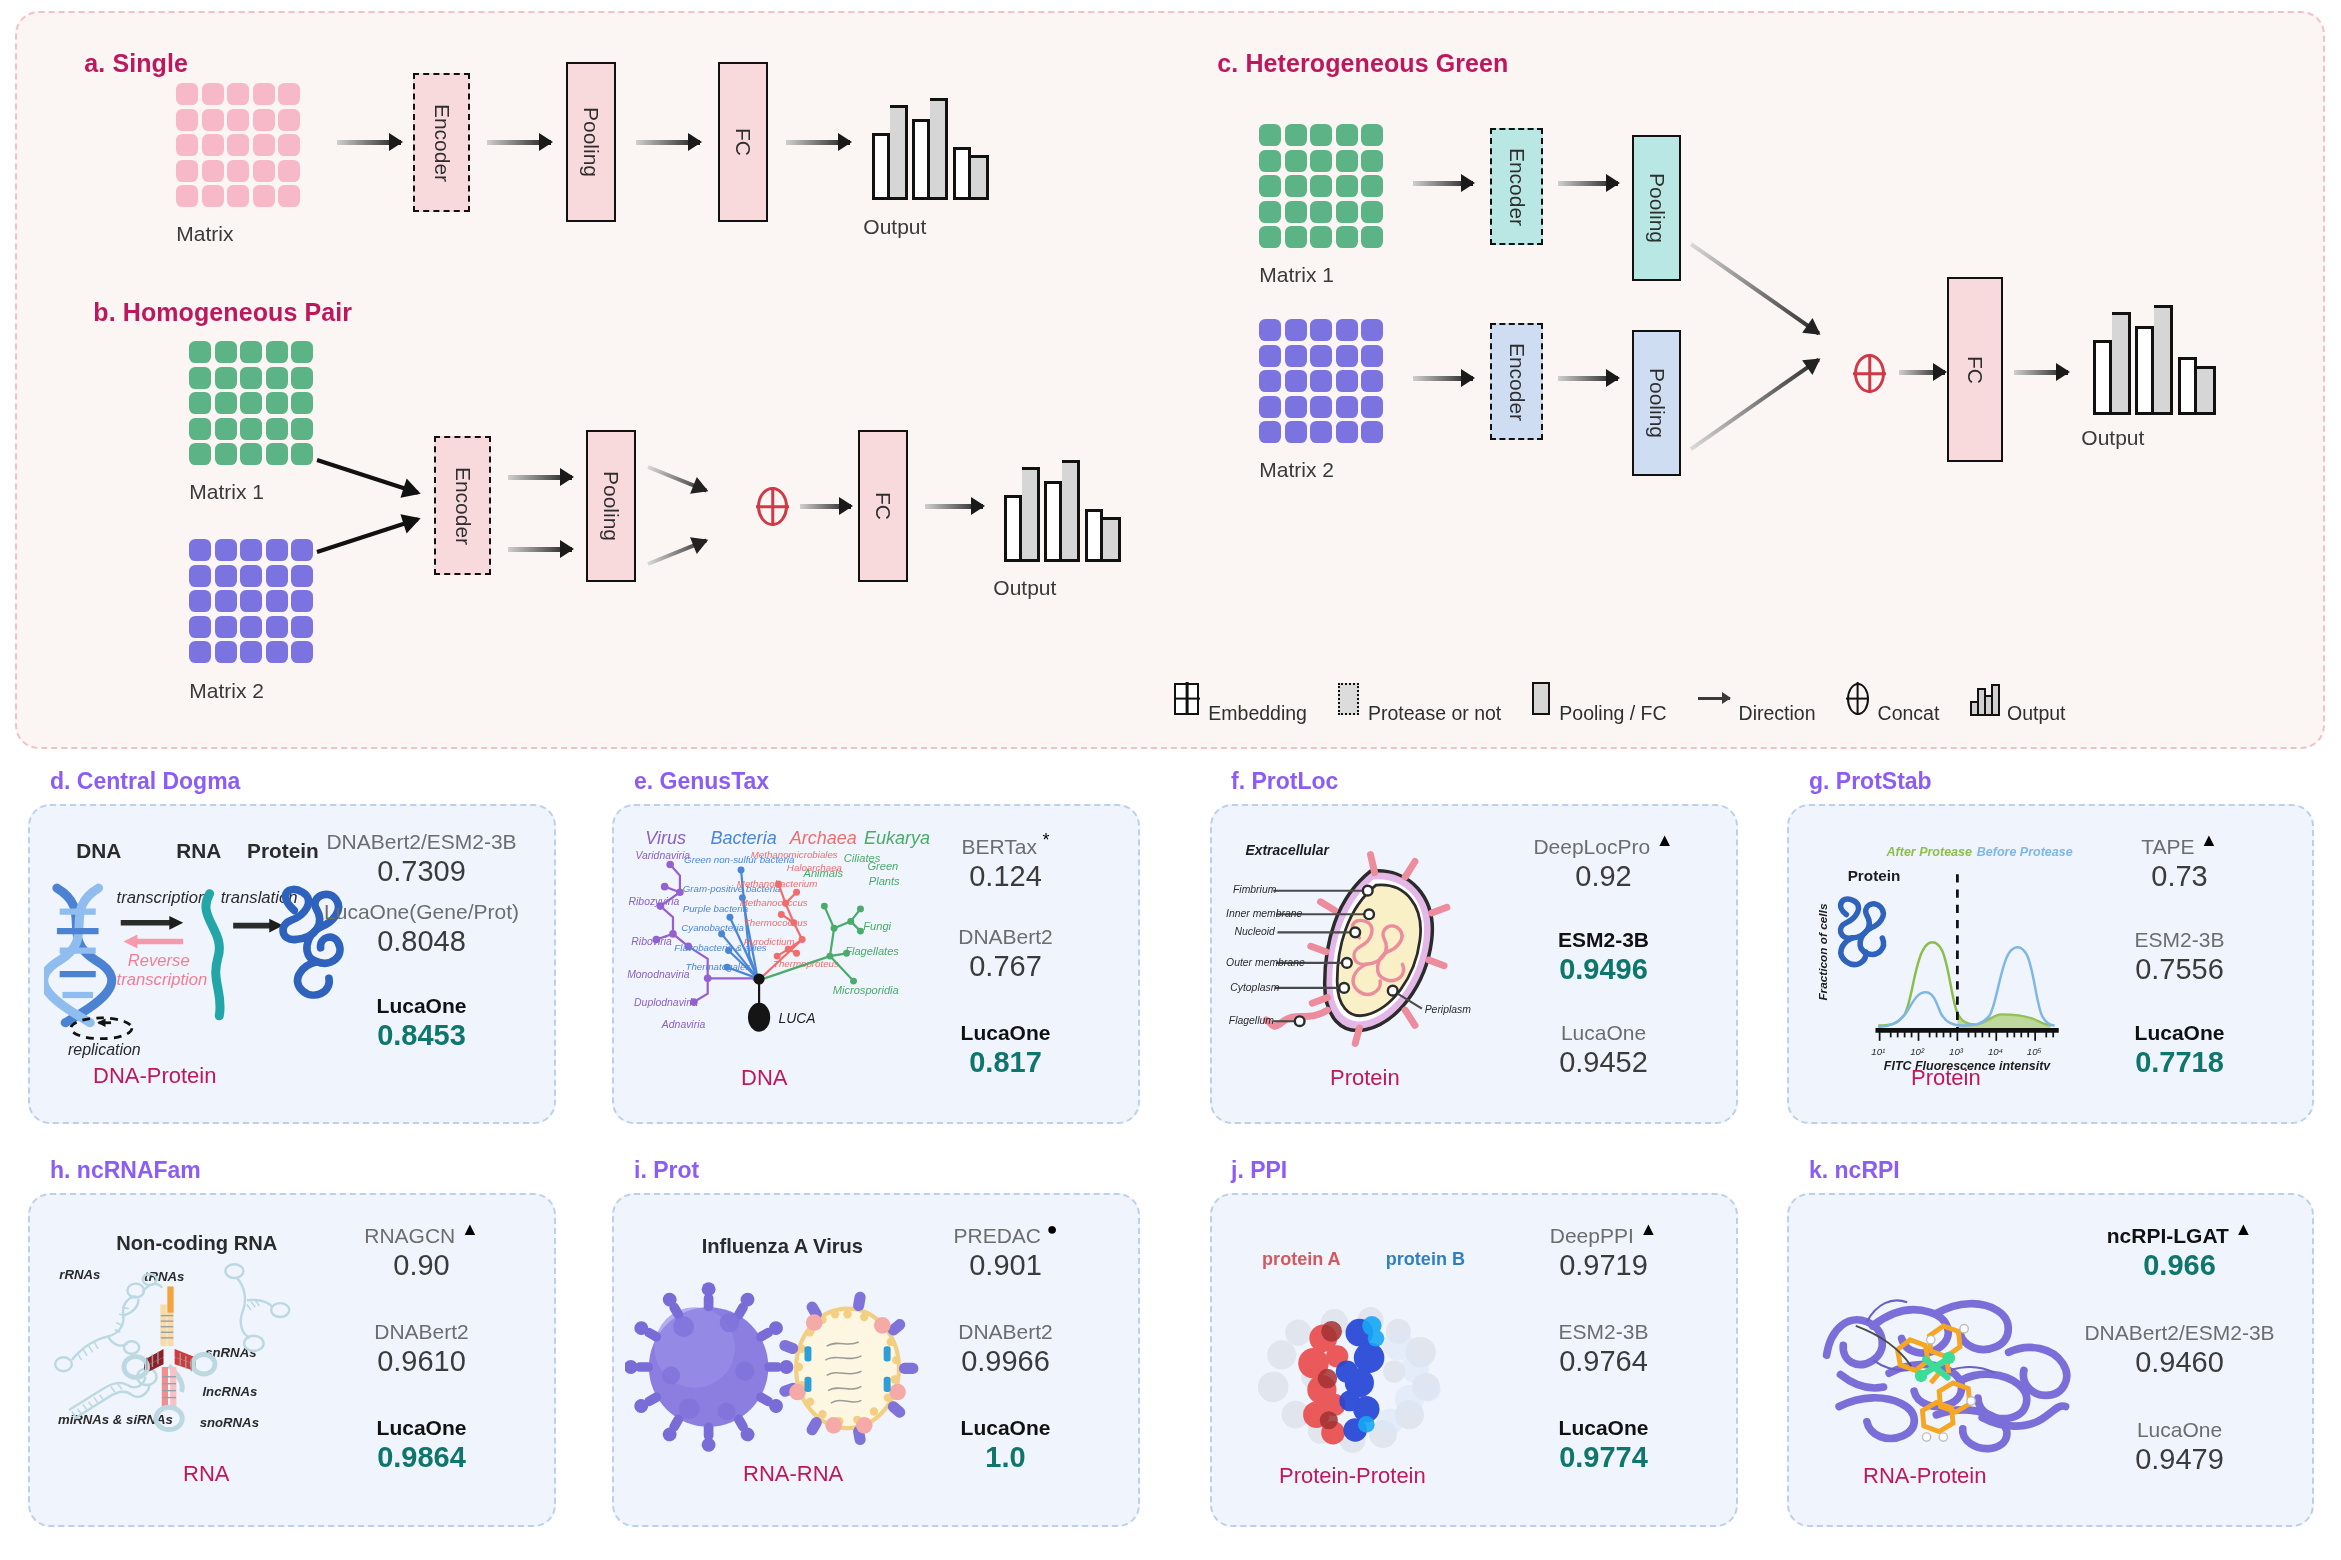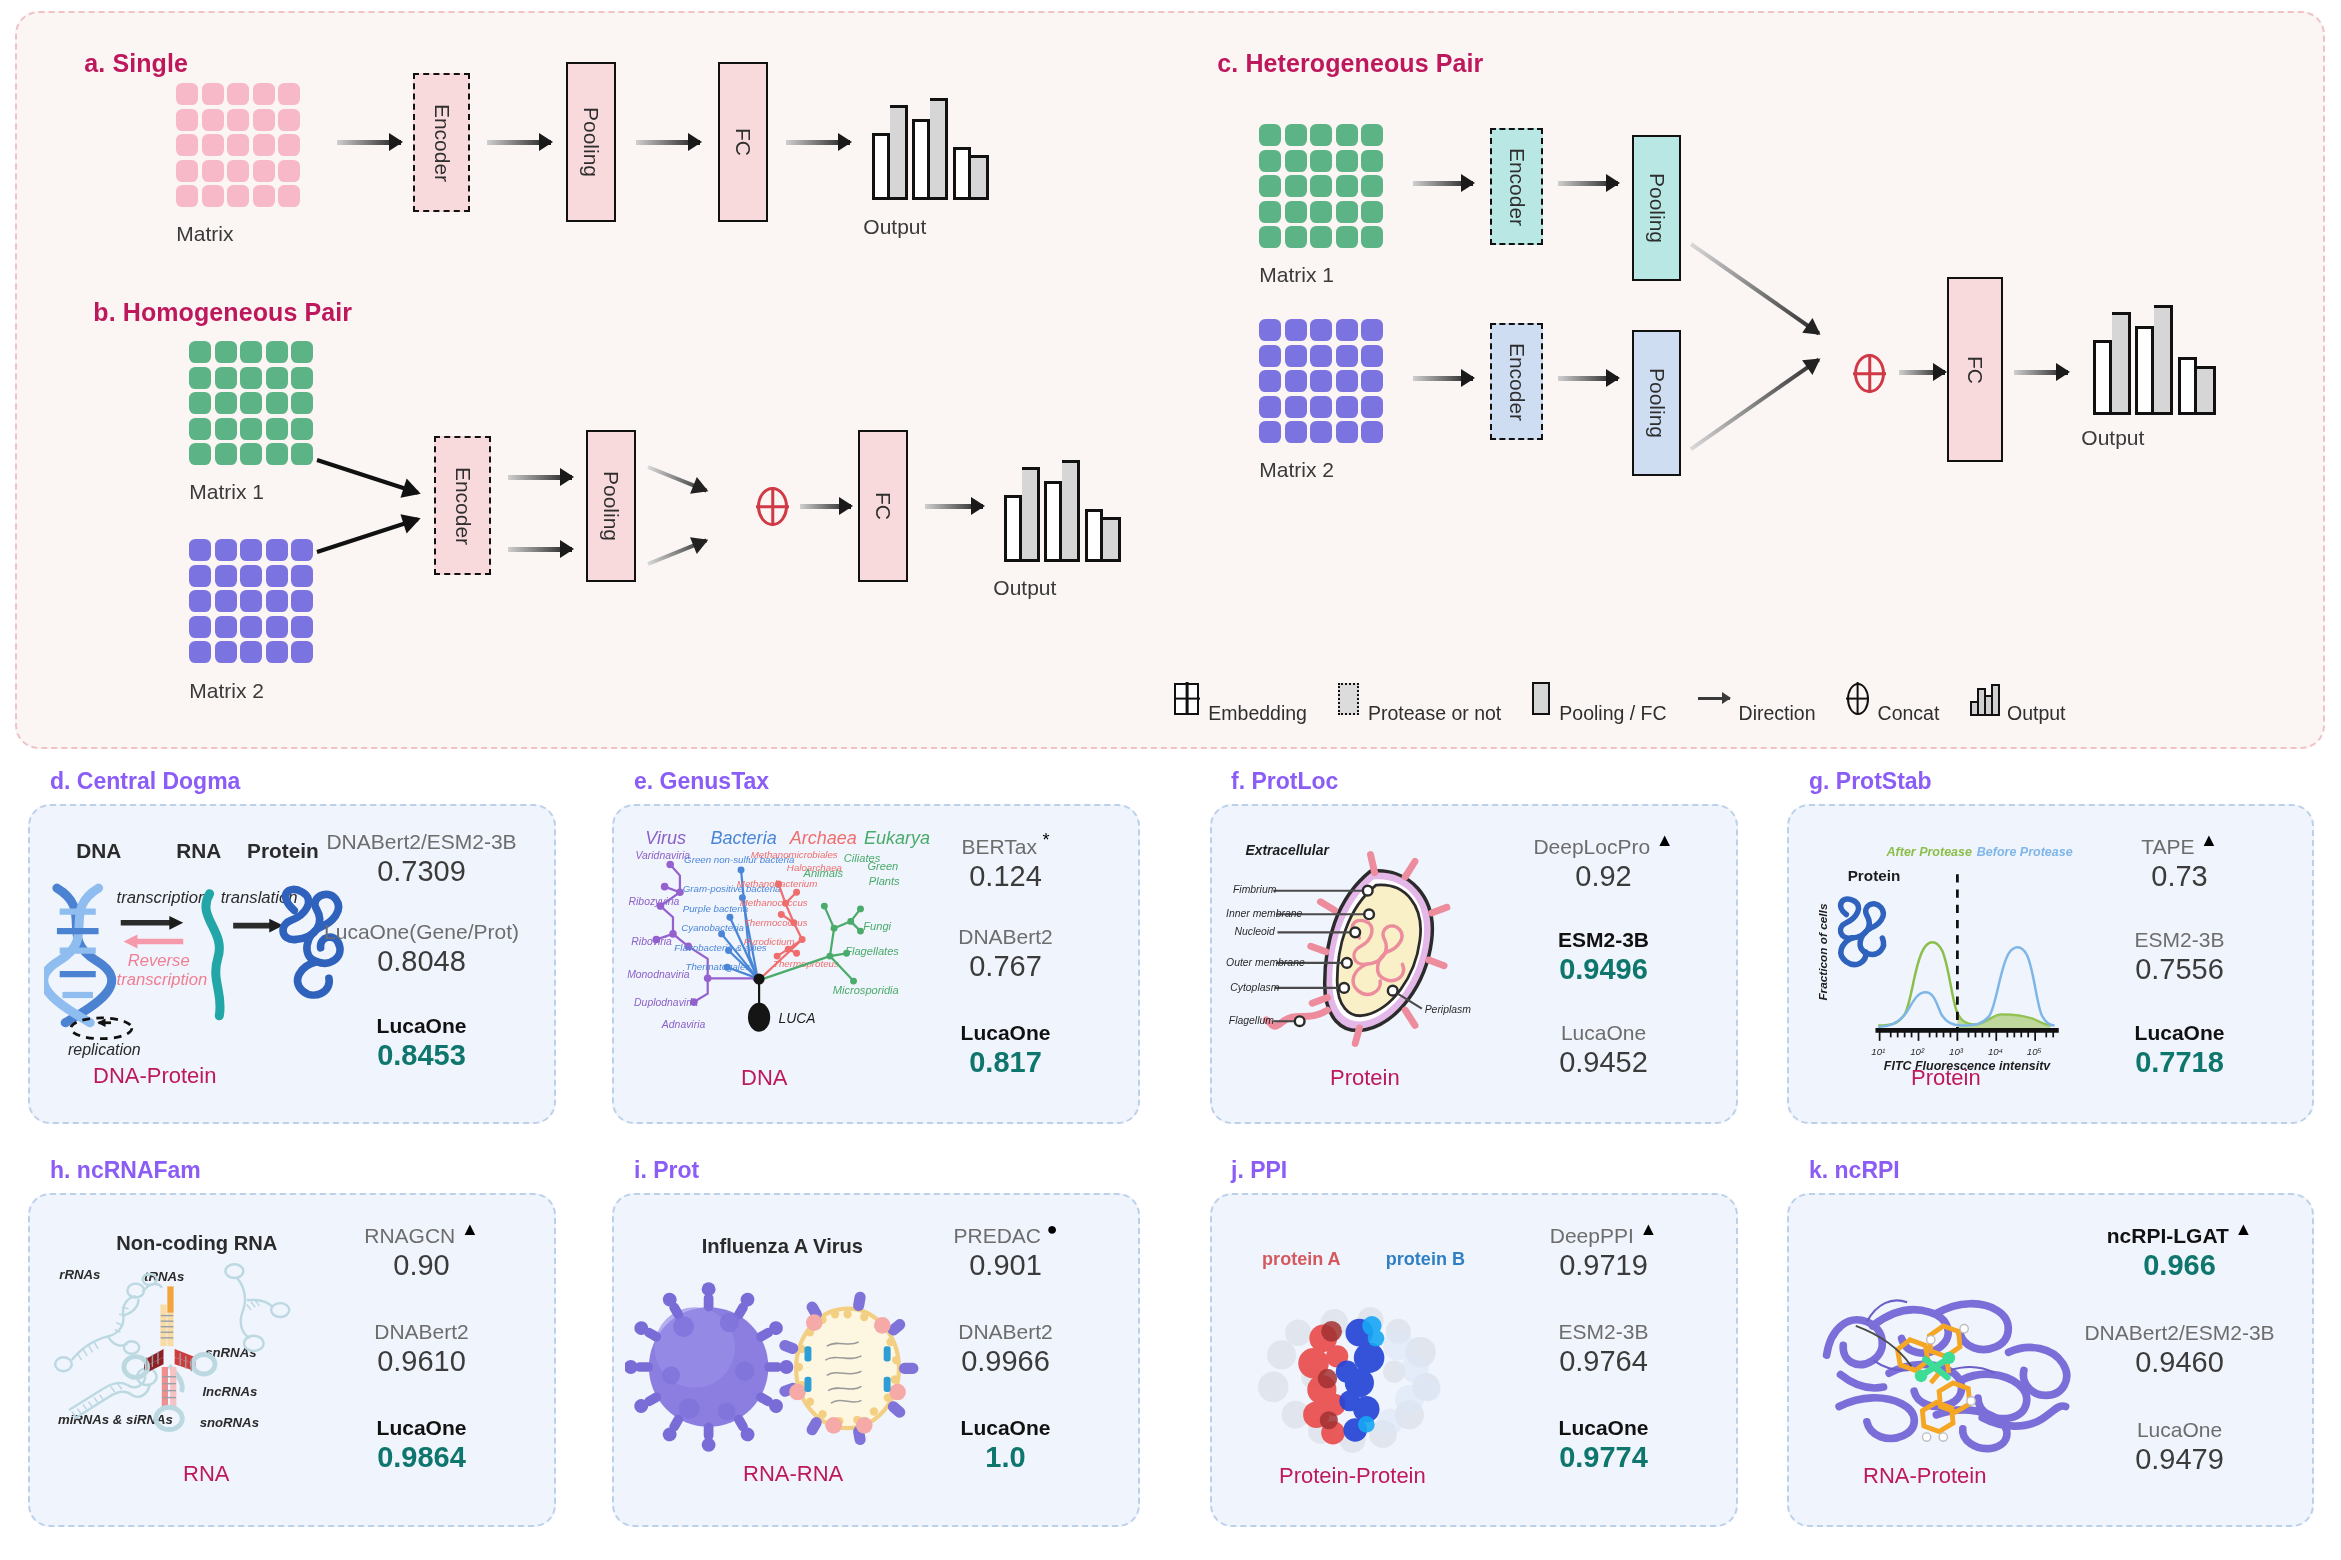--- a/index.html
+++ b/index.html
@@ -283,21 +283,21 @@
         <div class="bw" style="width:18px;height:81px;"></div>
         <div class="bg" style="width:18px;height:102px;"></div>
       </div>
     <div class="pair">
         <div class="bw" style="width:18px;height:53px;"></div>
         <div class="bg" style="width:18px;height:45px;"></div>
       </div>
   </div>
   <div class="mat-label" style="left:976px; top:563px; width:153px;">Output</div>
 
-  <div class="panel-title" style="left:1200px; top:36px;">c. Heterogeneous Pair</div>
+  <div class="panel-title" style="left:1200px; top:36px;">c. Heterogeneous Green</div>
 
   <div class="matrix m-green" id="mat-c1" style="left:1242px; top:111px; width:124px; height:124px;">
       <div class="cell"></div>
       <div class="cell"></div>
       <div class="cell"></div>
       <div class="cell"></div>
       <div class="cell"></div>
       <div class="cell"></div>
       <div class="cell"></div>
       <div class="cell"></div>
@@ -473,21 +473,21 @@
       <path d="M360 110 C 335 88, 352 72, 372 84 C 392 96, 374 118, 356 124 C 338 130, 340 154, 362 152"></path>
       <path d="M362 152 C 392 150, 404 128, 392 108 C 382 92, 408 78, 420 94 C 432 110, 414 128, 398 134"></path>
       <path d="M398 134 C 376 146, 370 176, 392 184 C 414 192, 432 176, 424 158"></path>
       <path d="M424 158 C 418 142, 396 148, 398 164"></path>
       <path d="M392 184 C 368 190, 356 212, 372 226 C 388 240, 414 228, 410 208"></path>
     </g>
   </svg>
   <div class="card-foot" style="left:63px; top:257px;">DNA-Protein</div>
   <div class="metrics">
     <div class="mrow"><div class="mname">DNABert2/ESM2-3B</div><div class="mval">0.7309</div></div>
-    <div class="mrow" style="margin-top:32px;"><div class="mname">LucaOne(Gene/Prot)</div><div class="mval">0.8048</div></div>
+    <div class="mrow" style="margin-top:12px;"><div class="mname">LucaOne(Gene/Prot)</div><div class="mval">0.8048</div></div>
     <div class="mrow best" style="margin-top:36px;"><div class="mname">LucaOne</div><div class="mval">0.8453</div></div>
   </div>
 </div>
 
 <div class="task-title" style="left:634px; top:768px;">e. GenusTax</div>
 <div class="card" style="left:612px; top:804px; width:528px; height:320px;">
   <svg width="341" height="250" style="position:absolute;left:9.7px;top:14px;" viewBox="0 0 490 360">
     <g font-family="Liberation Sans, sans-serif" font-style="italic">
 
       <text x="30" y="34" font-size="26" fill="#8b5fc7" font-style="italic">Virus</text>

